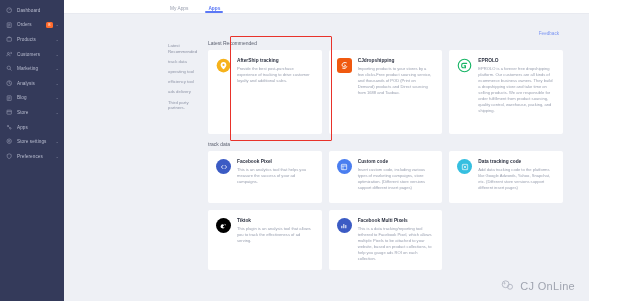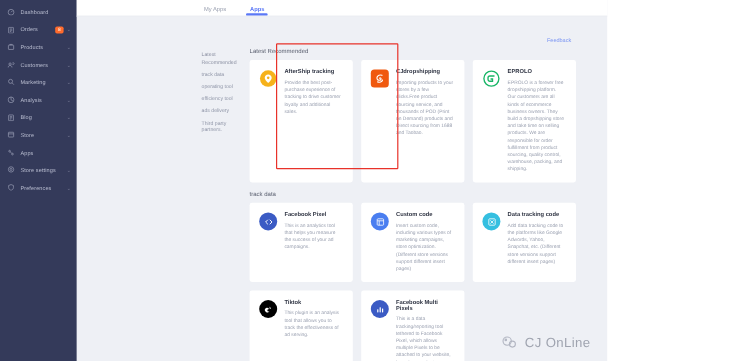--- a/index.html
+++ b/index.html
@@ -1,21 +1,21 @@
 <!DOCTYPE html>
 <html><head>
 <meta charset="utf-8">
 <style>
   * { box-sizing: border-box; margin: 0; padding: 0; }
   html, body {
     width: 619px; height: 301px;
     font-family: "Liberation Sans", sans-serif;
     background: #ffffff; overflow: hidden;
   }
-  #app { position: relative; width: 506px; height: 301px; display: flex; justify-content: flex-end; }
+  #app { position: relative; width: 589px; height: 301px; display: flex; justify-content: flex-end; }
 
   
   .sidebar {
     width: 64px; height: 301px; flex: 0 0 64px;
     background: #343a5a;
     padding-top: 3px;
   }
   .side-item {
     display: flex; align-items: center;
     height: 14.6px; padding: 0 5px 0 6px;

